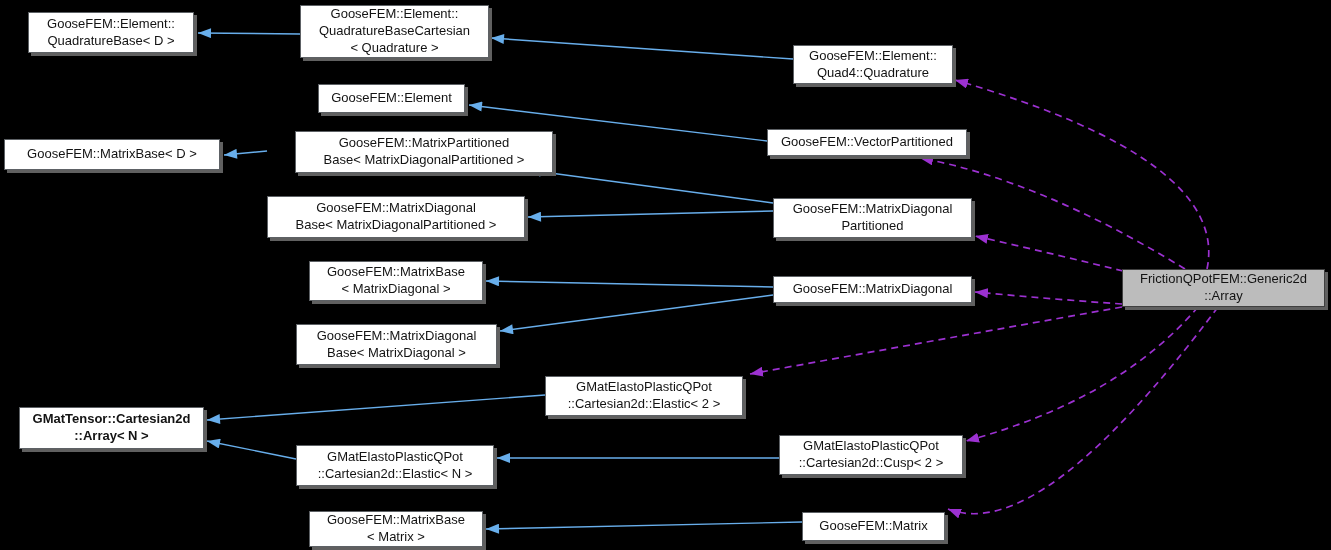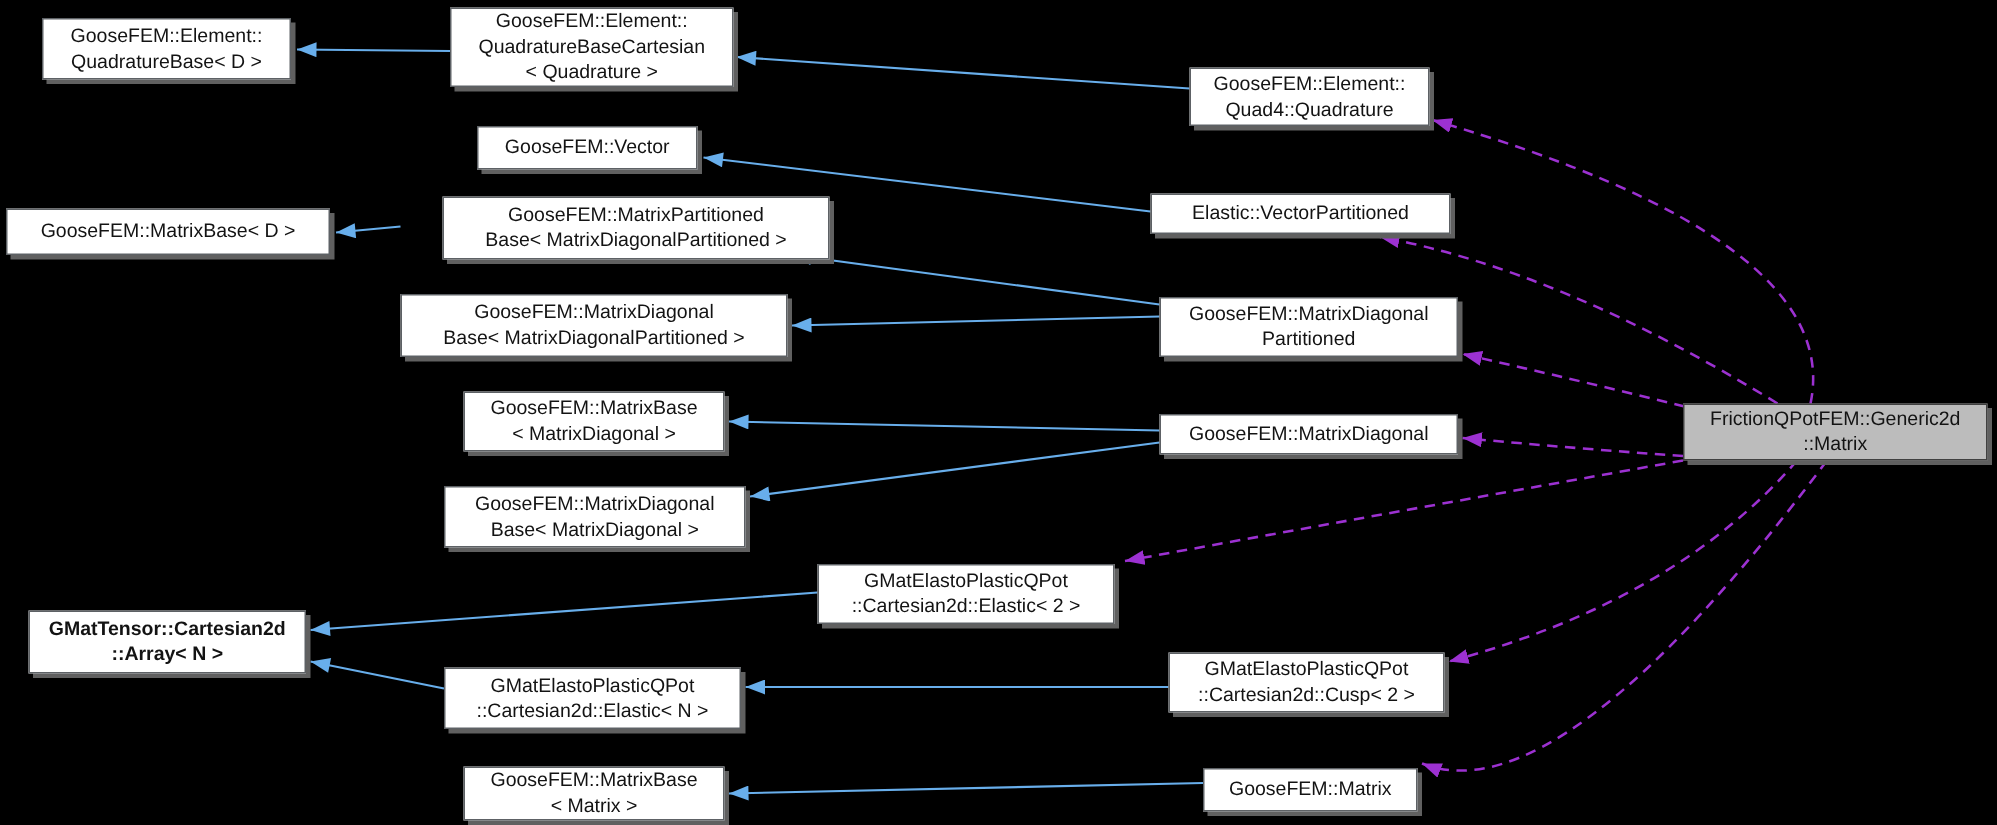--- a/index.html
+++ b/index.html
@@ -100,27 +100,27 @@
       <div class="node" style="left: 300px; top: 5px; width: 189px; height: 53px;">
         <span class="node-label">GooseFEM::Element::
 QuadratureBaseCartesian
 &lt; Quadrature &gt;</span>
       </div>
       <div class="node" style="left: 793px; top: 45px; width: 160px; height: 39px;">
         <span class="node-label">GooseFEM::Element::
 Quad4::Quadrature</span>
       </div>
       <div class="node" style="left: 318px; top: 84px; width: 147px; height: 29px;">
-        <span class="node-label">GooseFEM::Vector</span>
+        <span class="node-label">GooseFEM::Element</span>
       </div>
       <div class="node" style="left: 4px; top: 139px; width: 216px; height: 31px;">
         <span class="node-label">GooseFEM::MatrixBase&lt; D &gt;</span>
       </div>
       <div class="node" style="left: 767px; top: 129px; width: 200px; height: 27px;">
-        <span class="node-label">Elastic::VectorPartitioned</span>
+        <span class="node-label">GooseFEM::VectorPartitioned</span>
       </div>
       <div class="node" style="left: 267px; top: 131px; width: 258px; height: 42px; margin-left: 28px;">
         <span class="node-label">GooseFEM::MatrixPartitioned
 Base&lt; MatrixDiagonalPartitioned &gt;</span>
       </div>
       <div class="node" style="left: 267px; top: 196px; width: 258px; height: 42px;">
         <span class="node-label">GooseFEM::MatrixDiagonal
 Base&lt; MatrixDiagonalPartitioned &gt;</span>
       </div>
       <div class="node" style="left: 773px; top: 198px; width: 199px; height: 40px;">
@@ -156,16 +156,16 @@
       </div>
       <div class="node" style="left: 309px; top: 511px; width: 174px; height: 36px;">
         <span class="node-label">GooseFEM::MatrixBase
 &lt; Matrix &gt;</span>
       </div>
       <div class="node" style="left: 802px; top: 512px; width: 143px; height: 29px;">
         <span class="node-label">GooseFEM::Matrix</span>
       </div>
       <div class="node highlight" style="left: 1122px; top: 269px; width: 203px; height: 38px;">
         <span class="node-label">FrictionQPotFEM::Generic2d
-::Matrix</span>
+::Array</span>
       </div>
     </div>
 </div>
 
 </body></html>

